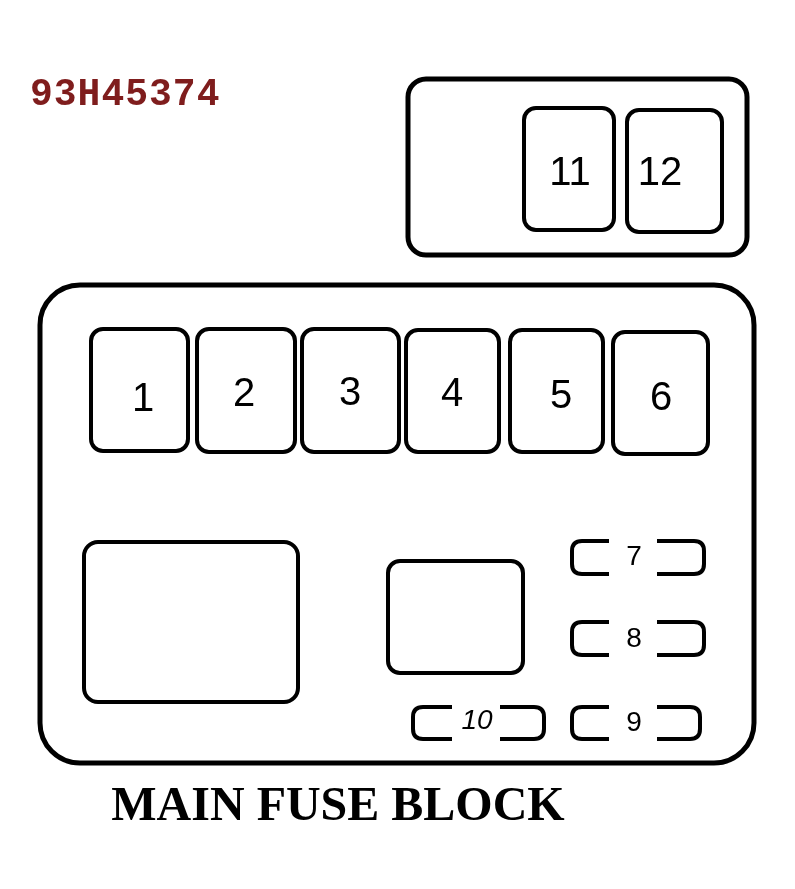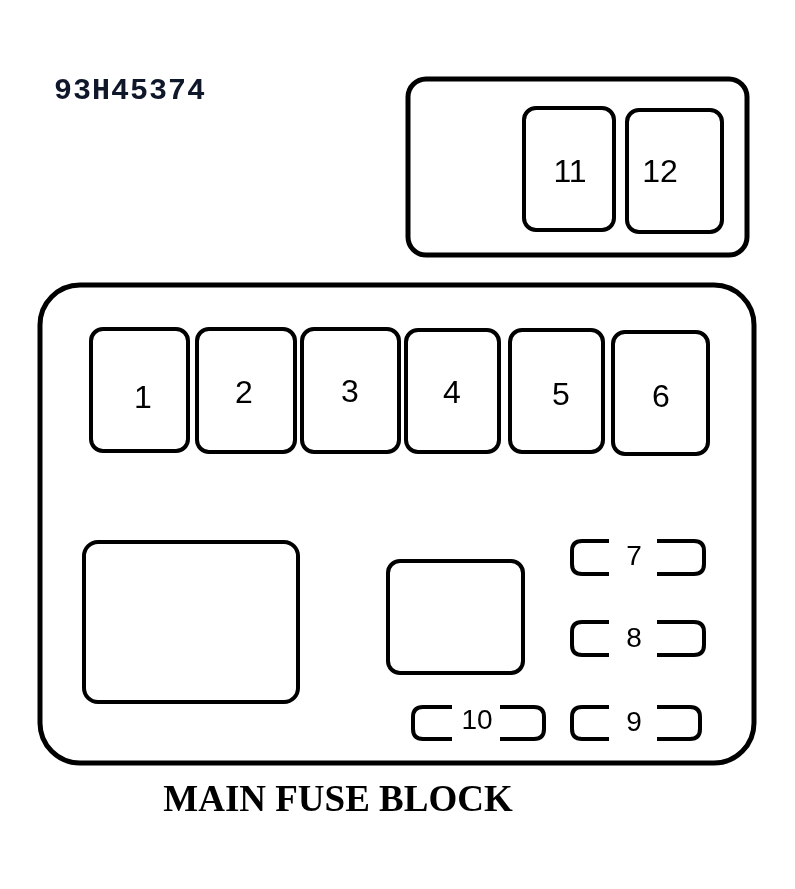--- a/index.html
+++ b/index.html
@@ -1,20 +1,20 @@
 <!DOCTYPE html>
 <html><head>
   <meta charset="utf-8">
   <style>
     html, body { margin: 0; padding: 0; background: #ffffff; }
     body { width: 795px; height: 889px; position: relative; overflow: hidden; }
     svg { position: absolute; left: 0; top: 0; }
-    .ref { position: absolute; left: 54px; top: 76px; font-family: "Liberation Mono", "DejaVu Sans Mono", monospace; font-weight: bold; font-size: 30px; letter-spacing: 1px; color: #0f172a; line-height: 1; }
-    .caption { position: absolute; left: 0; width: 676px; top: 780px; text-align: center; font-family: "Liberation Serif", "DejaVu Serif", serif; font-weight: bold; font-size: 37px; color: #000; line-height: 1; }
-    .lbl { position: absolute; font-family: "Liberation Sans", "DejaVu Sans", sans-serif; font-size: 32px; color: #000; transform: translate(-50%, -50%); line-height: 1; }
+    .ref { position: absolute; left: 30px; top: 76px; font-family: "Liberation Mono", "DejaVu Sans Mono", monospace; font-weight: bold; font-size: 38px; letter-spacing: 1px; color: #7f1d1d; line-height: 1; }
+    .caption { position: absolute; left: 0; width: 676px; top: 780px; text-align: center; font-family: "Liberation Serif", "DejaVu Serif", serif; font-weight: bold; font-size: 48px; color: #000; line-height: 1; }
+    .lbl { position: absolute; font-family: "Liberation Sans", "DejaVu Sans", sans-serif; font-size: 40px; color: #000; transform: translate(-50%, -50%); line-height: 1; }
     .lbl.small { font-size: 28px; }
   </style>
 </head>
 <body>
 
 <div class="ref">93H45374</div>
 
 <svg width="795" height="889" viewBox="0 0 795 889">
   <g fill="none" stroke="#000" stroke-linejoin="round">
 
@@ -58,15 +58,15 @@
 <span class="lbl" style="left:143px; top:397px;">1</span>
 <span class="lbl" style="left:244px; top:392px;">2</span>
 <span class="lbl" style="left:350px; top:391px;">3</span>
 <span class="lbl" style="left:452px; top:392px;">4</span>
 <span class="lbl" style="left:561px; top:394px;">5</span>
 <span class="lbl" style="left:661px; top:396px;">6</span>
 
 <span class="lbl small" style="left:634px; top:556px;">7</span>
 <span class="lbl small" style="left:634px; top:638px;">8</span>
 <span class="lbl small" style="left:634px; top:722px;">9</span>
-<span class="lbl small" style="left:477px; top:720px;">10</span>
+<span class="lbl small" style="left:477px; top:720px;font-style:italic;">10</span>
 
 <div class="caption">MAIN FUSE BLOCK</div>
 
 </body></html>

